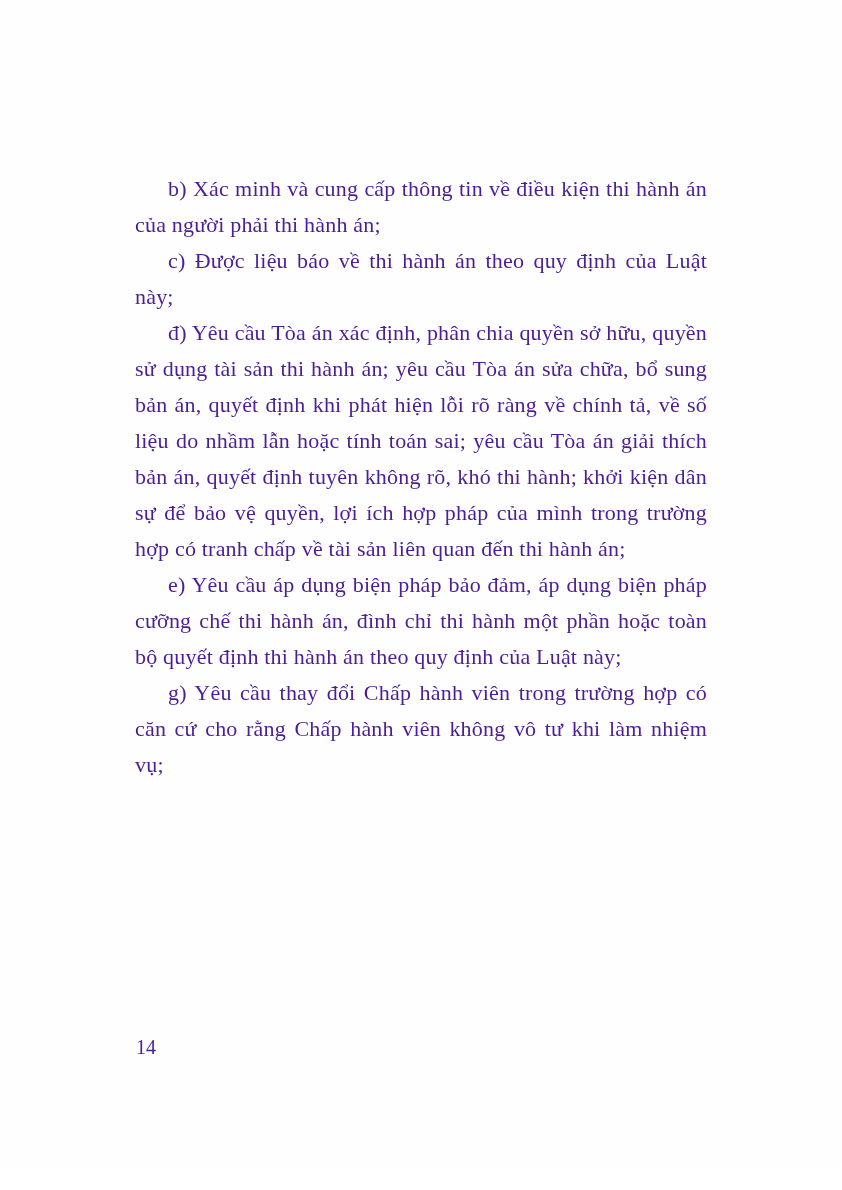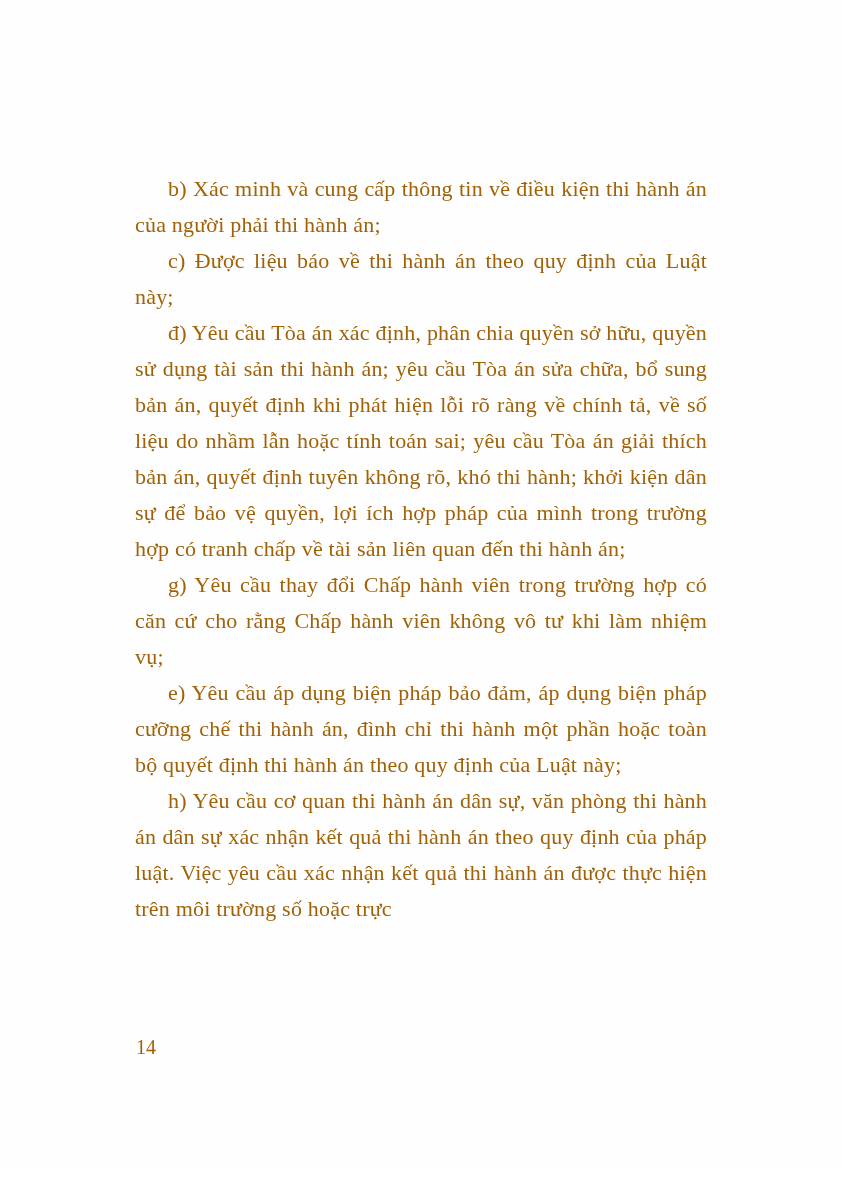--- a/index.html
+++ b/index.html
@@ -7,21 +7,21 @@
     padding: 0;
     background: #ffffff;
   }
   .page {
     position: relative;
     width: 842px;
     height: 1168px;
     background: #fefefe;
     overflow: hidden;
     font-family: "Liberation Serif", "DejaVu Serif", serif;
-    color: #a16207;
+    color: #4c1d95;
     border-radius: 8px;
   }
   .text-block {
     position: absolute;
     top: 171px;
     left: 135px;
     width: 572px;
   }
   .text-block p {
     margin: 0;
@@ -40,18 +40,17 @@
   }
 </style>
 </head>
 <body>
 
 <div class="page">
   <div class="text-block">
     <p>b) Xác minh và cung cấp thông tin về điều kiện thi hành án của người phải thi hành án;</p>
     <p>c) Được liệu báo về thi hành án theo quy định của Luật này;</p>
     <p>đ) Yêu cầu Tòa án xác định, phân chia quyền sở hữu, quyền sử dụng tài sản thi hành án; yêu cầu Tòa án sửa chữa, bổ sung bản án, quyết định khi phát hiện lỗi rõ ràng về chính tả, về số liệu do nhầm lẫn hoặc tính toán sai; yêu cầu Tòa án giải thích bản án, quyết định tuyên không rõ, khó thi hành; khởi kiện dân sự để bảo vệ quyền, lợi ích hợp pháp của mình trong trường hợp có tranh chấp về tài sản liên quan đến thi hành án;</p>
+    <p>e) Yêu cầu áp dụng biện pháp bảo đảm, áp dụng biện pháp cưỡng chế thi hành án, đình chỉ thi hành một phần hoặc toàn bộ quyết định thi hành án theo quy định của Luật này;</p>
     <p>g) Yêu cầu thay đổi Chấp hành viên trong trường hợp có căn cứ cho rằng Chấp hành viên không vô tư khi làm nhiệm vụ;</p>
-    <p>e) Yêu cầu áp dụng biện pháp bảo đảm, áp dụng biện pháp cưỡng chế thi hành án, đình chỉ thi hành một phần hoặc toàn bộ quyết định thi hành án theo quy định của Luật này;</p>
-    <p>h) Yêu cầu cơ quan thi hành án dân sự, văn phòng thi hành án dân sự xác nhận kết quả thi hành án theo quy định của pháp luật. Việc yêu cầu xác nhận kết quả thi hành án được thực hiện trên môi trường số hoặc trực</p>
   </div>
   <div class="page-number">14</div>
 </div>
 
 </body></html>

